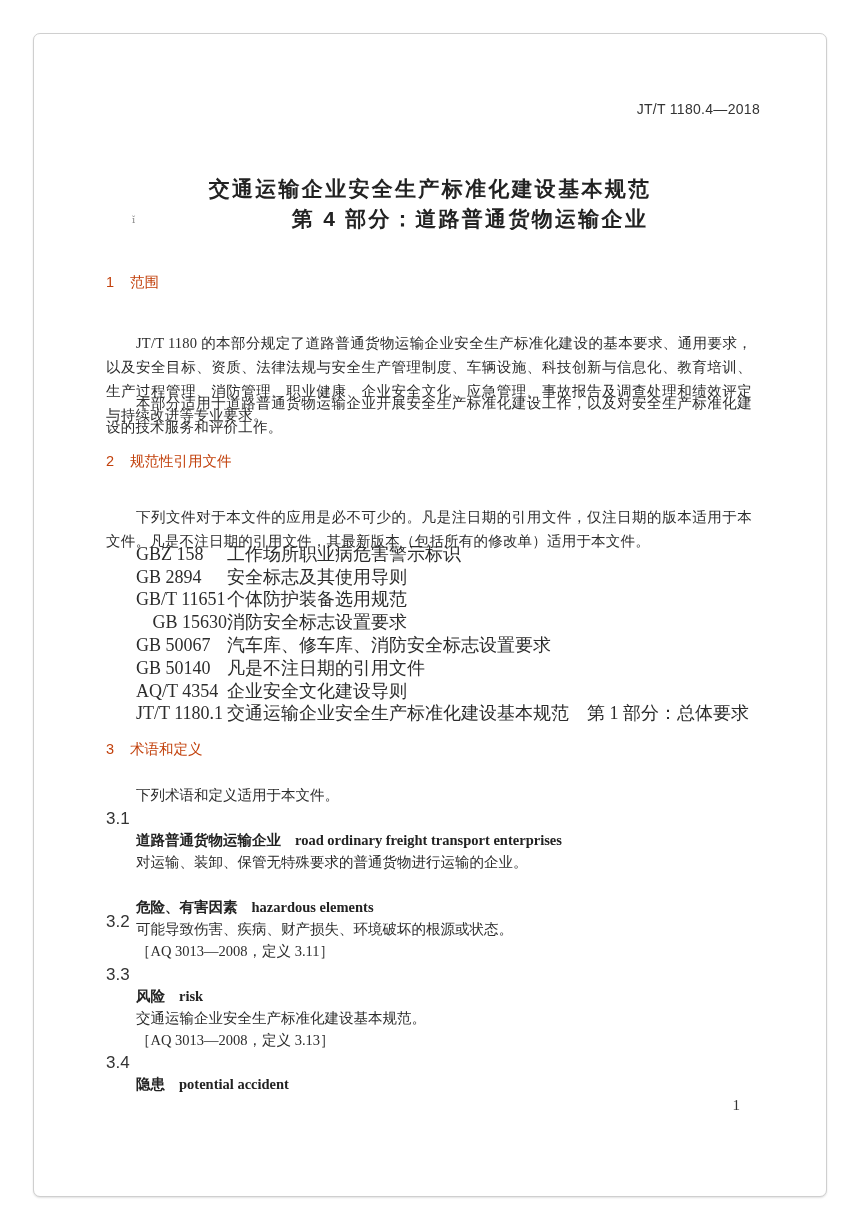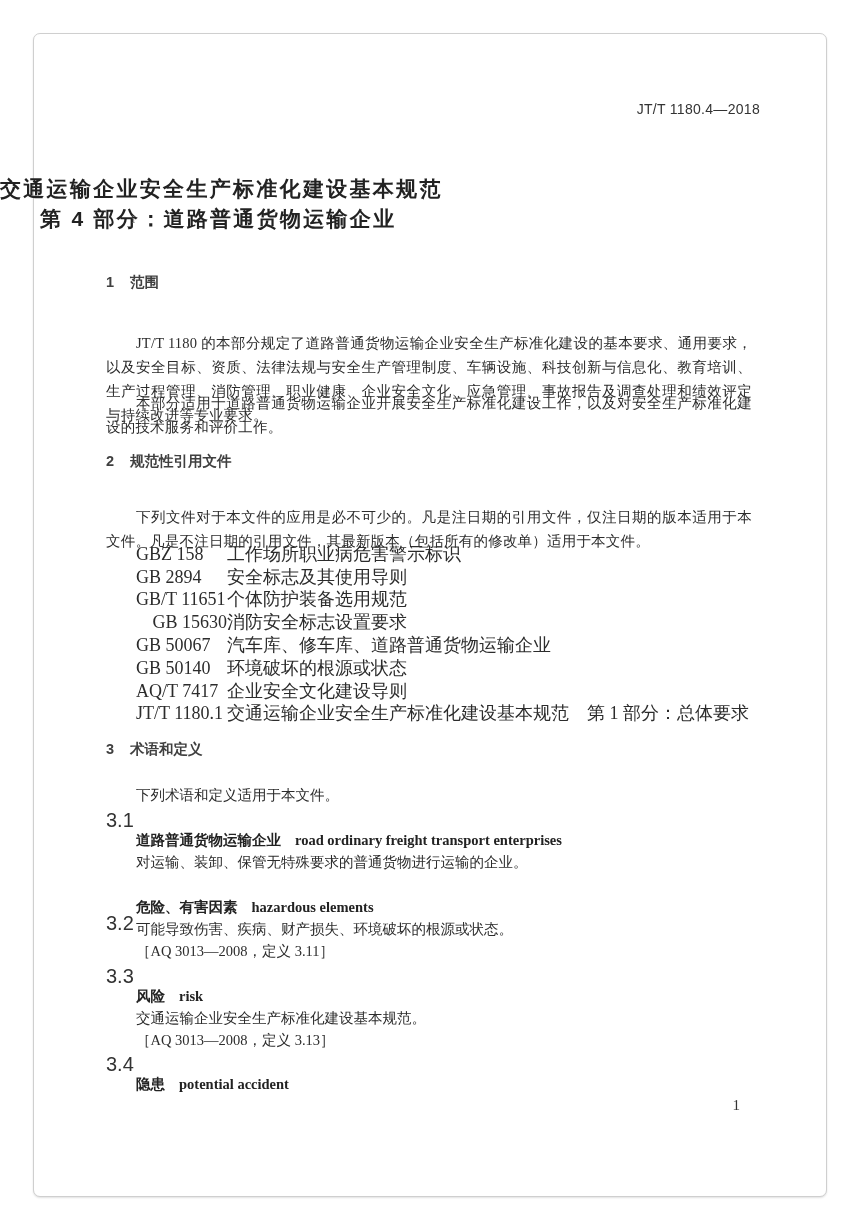--- a/index.html
+++ b/index.html
@@ -33,39 +33,39 @@
     .std-code {
       right: 100px;
       top: 101px;
       font-size: 14px;
       letter-spacing: 0.3px;
       color: #333;
     }
     .doc-title {
       left: 0;
       width: 860px;
+      text-align: center;
       font-weight: bold;
       font-size: 21px;
       letter-spacing: 2.3px;
       color: #222;
     }
     .title-1 { top: 175px; }
     .title-2 { top: 205px; margin-left: 40px; }
     .margin-mark {
       left: 132px;
       top: 214px;
       font-size: 10px;
       color: #888;
     }
 
     .sec-head {
       left: 106px;
       font-size: 14.5px;
-      color: #404040;
-      font-weight: bold;
+      color: #c2410c;
     }
     .sec-head .num { display: inline-block; width: 24px; }
 
     .para {
       font-size: 14.5px;
       line-height: 24px;
       color: #2c2c2c;
       letter-spacing: 0.2px;
     }
     .para-block {
@@ -79,21 +79,21 @@
     .ref-row {
       position: absolute;
       left: 136px;
       font-size: 18px;
       color: #2c2c2c;
     }
     .ref-row .code { display: inline-block; width: 91px; }
 
     .term-num {
       left: 106px;
-      font-size: 20px;
+      font-size: 17px;
       color: #333;
     }
     .term-name {
       left: 136px;
       font-size: 14.5px;
       font-weight: bold;
       color: #222;
     }
     .term-name .en { margin-left: 14px; }
     .term-text {
@@ -136,27 +136,27 @@
 <div class="ref-row serif" style="top:565px;">
   <span class="code">GB 2894</span><span>安全标志及其使用导则</span>
 </div>
 <div class="ref-row serif" style="top:587px;">
   <span class="code">GB/T 11651</span><span>个体防护装备选用规范</span>
 </div>
 <div class="ref-row serif" style="top:610px;text-align:right;">
   <span class="code">GB 15630</span><span>消防安全标志设置要求</span>
 </div>
 <div class="ref-row serif" style="top:633px;">
-  <span class="code">GB 50067</span><span>汽车库、修车库、道路普通货物运输企业</span>
+  <span class="code">GB 50067</span><span>汽车库、修车库、消防安全标志设置要求</span>
 </div>
 <div class="ref-row serif" style="top:656px;">
-  <span class="code">GB 50140</span><span>环境破坏的根源或状态</span>
+  <span class="code">GB 50140</span><span>凡是不注日期的引用文件</span>
 </div>
 <div class="ref-row serif" style="top:679px;">
-  <span class="code">AQ/T 7417</span><span>企业安全文化建设导则</span>
+  <span class="code">AQ/T 4354</span><span>企业安全文化建设导则</span>
 </div>
 <div class="ref-row serif" style="top:701px;">
   <span class="code">JT/T 1180.1</span><span>交通运输企业安全生产标准化建设基本规范　第 1 部分：总体要求</span>
 </div>
 
 <div class="abs sec-head sans" style="top:740px;">
   <span class="num">3</span><span>术语和定义</span>
 </div>
 <div class="abs term-text serif" style="top:786px;">下列术语和定义适用于本文件。</div>
 

